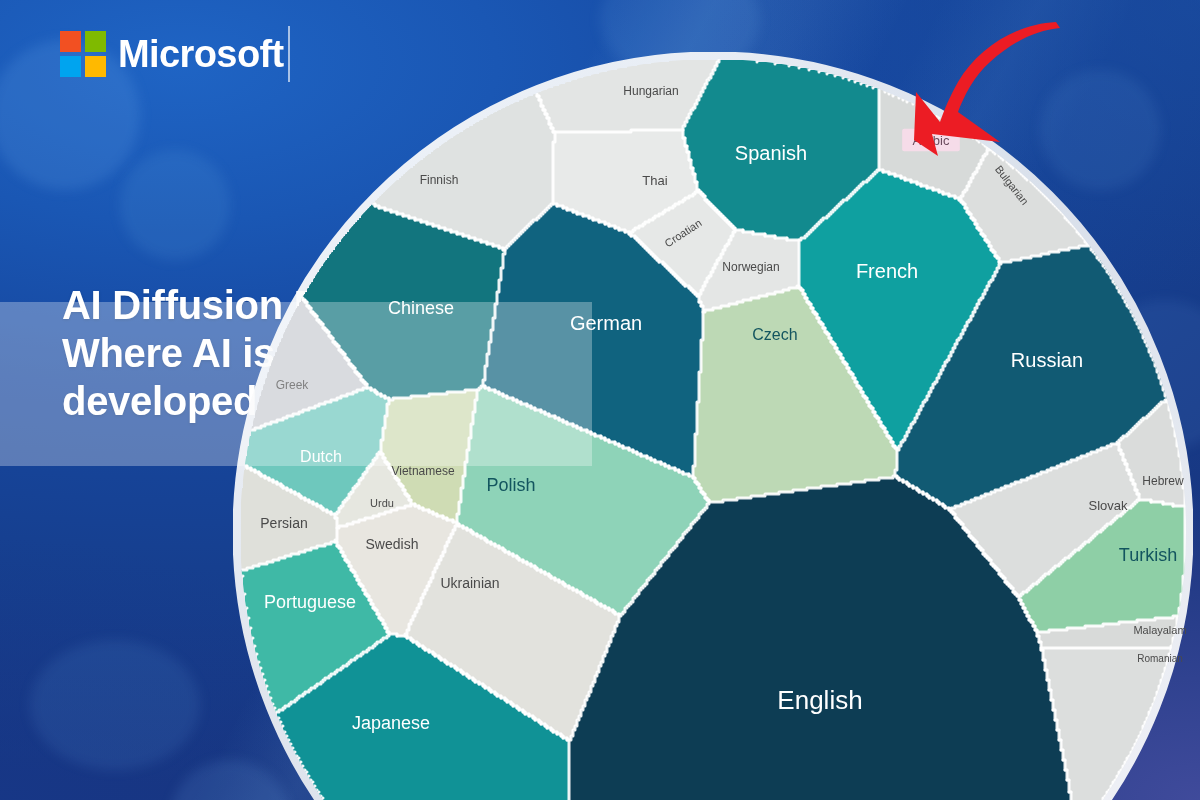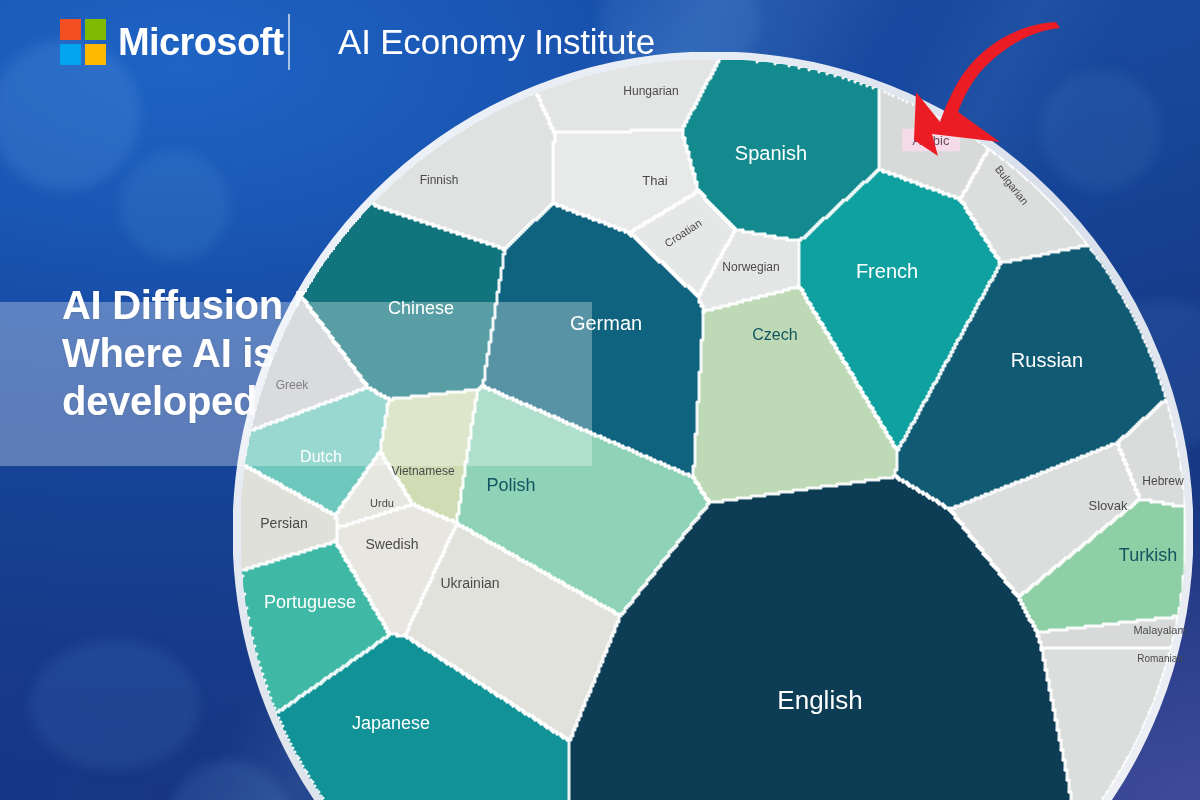--- a/index.html
+++ b/index.html
@@ -24,21 +24,21 @@
   }
   .bg-vignette{
     background:
       radial-gradient(80% 70% at 100% 100%, rgba(96,92,178,.55) 0%, rgba(96,92,178,0) 55%),
       radial-gradient(60% 55% at 0% 100%, rgba(22,56,140,.55) 0%, rgba(22,56,140,0) 60%),
       radial-gradient(70% 60% at 100% 0%, rgba(28,86,175,.45) 0%, rgba(28,86,175,0) 60%);
   }
   .bokeh{position:absolute;border-radius:50%;filter:blur(6px);}
 
   
-  .header{position:absolute;left:0;top:0;height:92px;width:100%;z-index:40;}
+  .header{position:absolute;left:0;top:12px;height:92px;width:100%;z-index:40;}
   .ms-logo{position:absolute;left:60px;top:19px;width:46px;height:46px;display:grid;
            grid-template-columns:1fr 1fr;grid-template-rows:1fr 1fr;gap:4px;}
   .ms-logo i{display:block;}
   .ms-word{position:absolute;left:118px;top:19px;color:#fff;font-size:38px;font-weight:600;
            letter-spacing:-.6px;line-height:46px;white-space:nowrap;}
   .hdr-divider{position:absolute;left:288px;top:14px;width:2px;height:56px;background:rgba(255,255,255,.62);}
   .hdr-sub{position:absolute;left:338px;top:19px;color:#fff;font-size:35px;font-weight:400;
            line-height:46px;white-space:nowrap;letter-spacing:-.2px;}
 
   
@@ -84,21 +84,20 @@
 
   <div class="header">
     <div class="ms-logo">
       <i style="background:#f25022"></i>
       <i style="background:#7fba00"></i>
       <i style="background:#00a4ef"></i>
       <i style="background:#ffb900"></i>
     </div>
     <div class="ms-word">Microsoft</div>
     <div class="hdr-divider"></div>
-    <div class="hdr-sub">AI Economy Institute</div>
   </div>
 
   <div class="title"><span>AI Diffusion Report:</span>
 <span>Where AI is most used,</span>
 <span>developed, and built</span></div>
 
   <div class="chart-wrap">
     <svg id="voronoi" width="960" height="960" viewBox="0 0 960 960">
       <defs>
         <clipPath id="circleClip">

